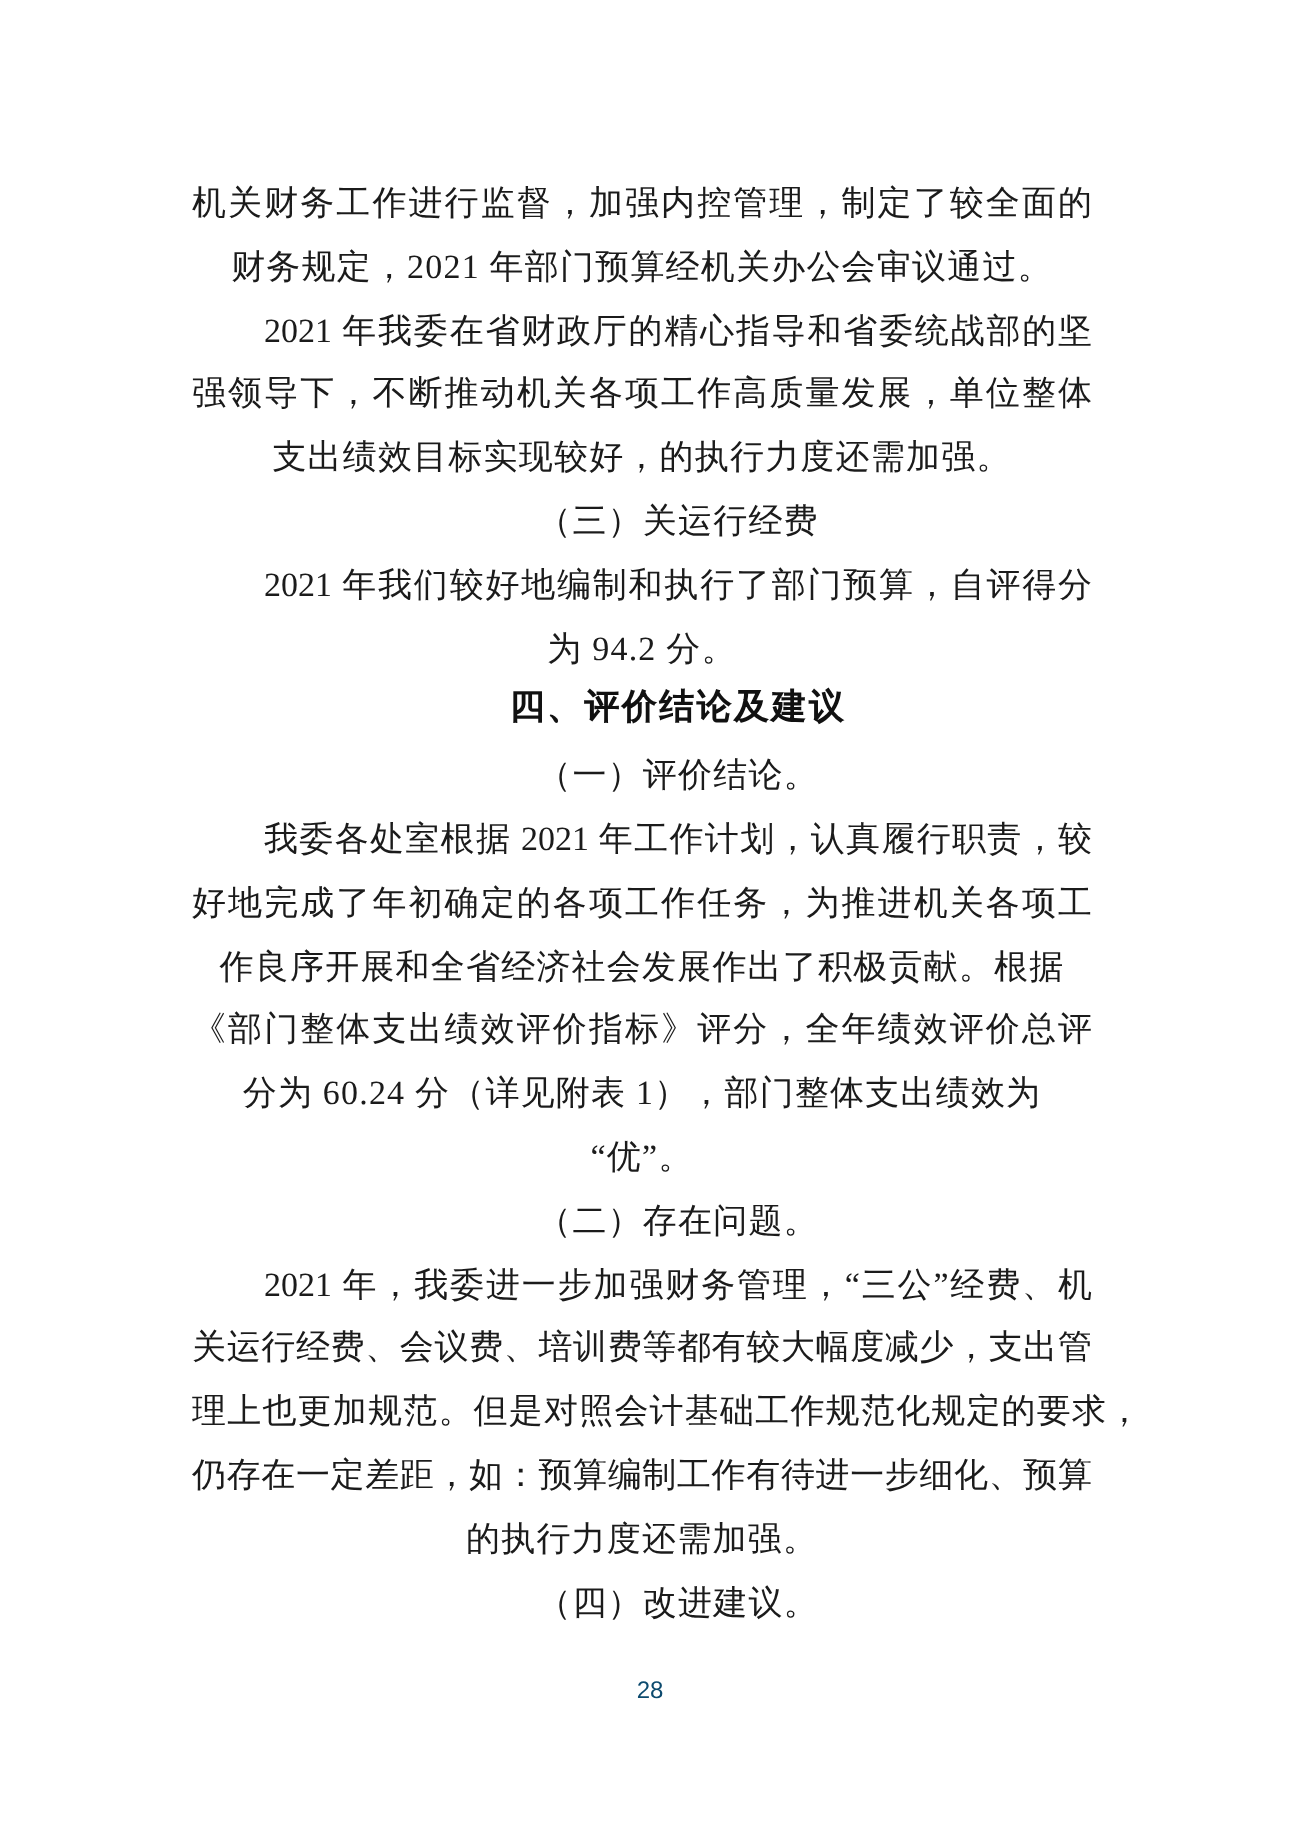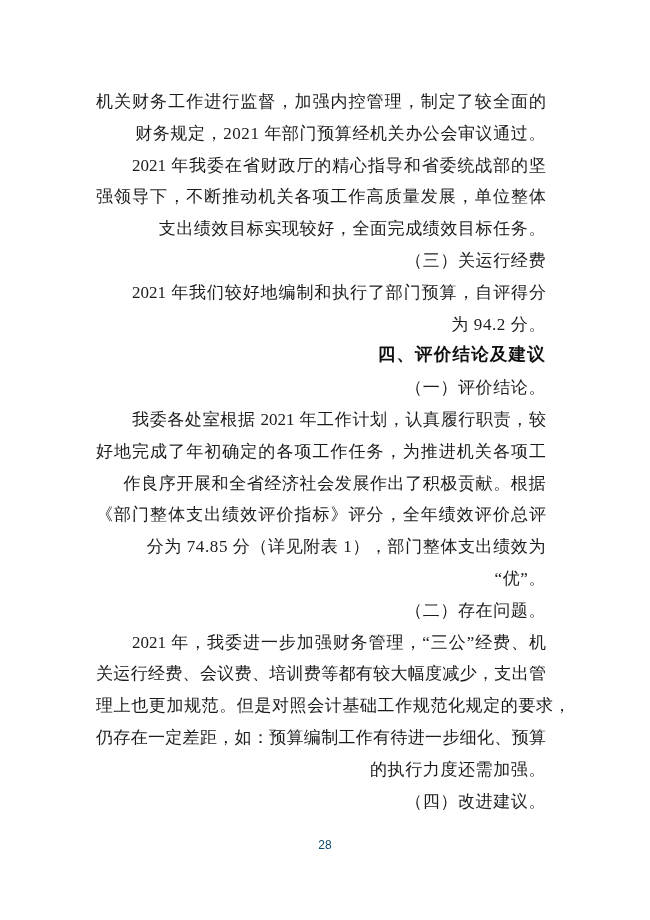--- a/index.html
+++ b/index.html
@@ -24,21 +24,21 @@
     top: 86px;
     width: 450px;
   }
   .line {
     display: block;
     width: 100%;
     font-size: 17px;
     line-height: 31.8px;
     letter-spacing: 0.6px;
     white-space: nowrap;
-    text-align: right;
+    text-align: center;
   }
   .line.just {
     white-space: normal;
     letter-spacing: 0;
     text-align: justify;
     text-align-last: justify;
   }
   .line.indent {
     text-indent: 36px;
   }
@@ -62,31 +62,31 @@
 </style>
 </head>
 <body>
 
 <div class="page">
   <div class="text-block">
       <div class="line just">机关财务工作进行监督，加强内控管理，制定了较全面的</div>
       <div class="line">财务规定，2021 年部门预算经机关办公会审议通过。</div>
       <div class="line indent just">2021 年我委在省财政厅的精心指导和省委统战部的坚</div>
       <div class="line just">强领导下，不断推动机关各项工作高质量发展，单位整体</div>
-      <div class="line">支出绩效目标实现较好，全面完成绩效目标任务。</div>
+      <div class="line">支出绩效目标实现较好，的执行力度还需加强。</div>
       <div class="line indent">（三）关运行经费</div>
       <div class="line indent just">2021 年我们较好地编制和执行了部门预算，自评得分</div>
       <div class="line">为 94.2 分。</div>
       <div class="line indent heading">四、评价结论及建议</div>
       <div class="line indent">（一）评价结论。</div>
       <div class="line indent just">我委各处室根据 2021 年工作计划，认真履行职责，较</div>
       <div class="line just">好地完成了年初确定的各项工作任务，为推进机关各项工</div>
       <div class="line">作良序开展和全省经济社会发展作出了积极贡献。根据</div>
       <div class="line just">《部门整体支出绩效评价指标》评分，全年绩效评价总评</div>
-      <div class="line">分为 74.85 分（详见附表 1），部门整体支出绩效为</div>
+      <div class="line">分为 60.24 分（详见附表 1），部门整体支出绩效为</div>
       <div class="line">“优”。</div>
       <div class="line indent">（二）存在问题。</div>
       <div class="line indent just">2021 年，我委进一步加强财务管理，“三公”经费、机</div>
       <div class="line just">关运行经费、会议费、培训费等都有较大幅度减少，支出管</div>
       <div class="line">理上也更加规范。但是对照会计基础工作规范化规定的要求，</div>
       <div class="line just">仍存在一定差距，如：预算编制工作有待进一步细化、预算</div>
       <div class="line">的执行力度还需加强。</div>
       <div class="line indent">（四）改进建议。</div>
     </div>
   <div class="page-number">28</div>

